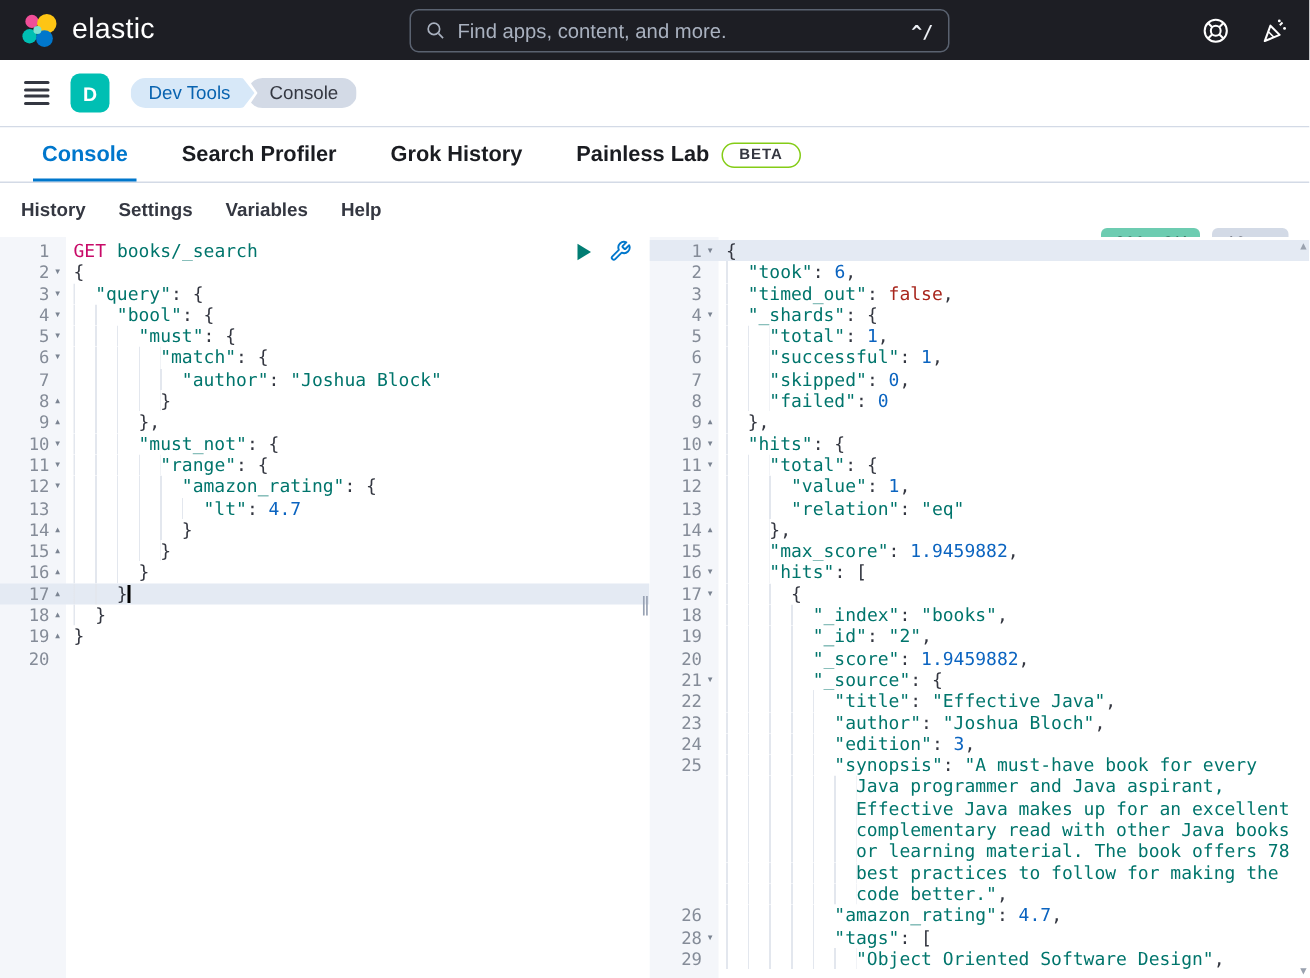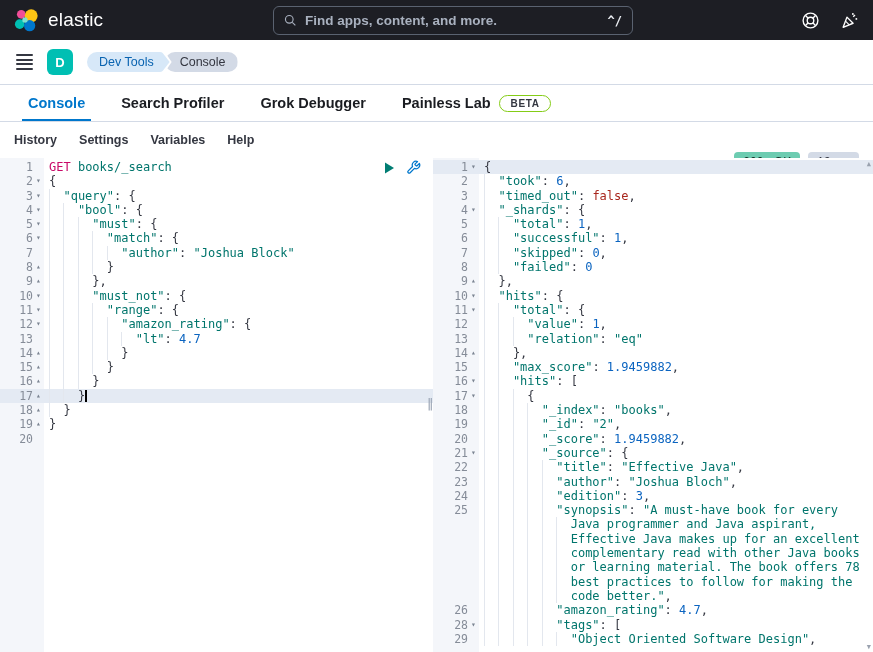--- a/index.html
+++ b/index.html
@@ -8,21 +8,21 @@
 
   
   .topbar { height:40px; background:#1d1e24; display:flex; align-items:center;
     padding:0 14px; position:relative; }
   .brand { display:flex; align-items:center; gap:9px; }
   .brand-name { color:#fff; font-size:19px; font-weight:500; letter-spacing:.2px; }
   .searchbox { position:absolute; left:273px; top:6px; width:360px; height:29px;
     border:1px solid #5a6270; border-radius:6px; background:#1d1e24;
     display:flex; align-items:center; padding:0 10px; gap:8px; }
   .searchbox input { flex:1; background:transparent; border:none; outline:none;
-    color:#e6e9ef; font-size:13.5px; font-family:"Liberation Sans",sans-serif;font-weight:bold; }
+    color:#e6e9ef; font-size:13.5px; font-family:"Liberation Sans",sans-serif; }
   .searchbox input::placeholder { color:#a9b1bf; }
   .kbd-hint { color:#eef1f6; font-size:12px; font-weight:700;
     font-family:"DejaVu Sans Mono",monospace; }
   .topbar-icons { margin-left:auto; display:flex; align-items:center; gap:20px; }
 
   
   .navbar { height:45px; background:#fff; border-bottom:1px solid #d3dae6;
     display:flex; align-items:center; padding:0 16px; gap:14px; }
   .hamburger { display:flex; flex-direction:column; gap:2.5px; cursor:pointer; }
   .hamburger span { width:17px; height:2.2px; background:#343741; border-radius:1px; }
@@ -148,21 +148,21 @@
 </div>
 
 <div class="tabsbar">
   <div class="tab active">
     <span>Console</span>
   </div>
   <div class="tab">
     <span>Search Profiler</span>
   </div>
   <div class="tab">
-    <span>Grok Debugger</span>
+    <span>Grok History</span>
   </div>
   <div class="tab">
     <span>Painless Lab</span>
     <span class="beta-badge">BETA</span>
   </div>
 </div>
 
 <div class="toolbar">
   <span class="tool-item">History</span>
   <span class="tool-item">Settings</span>

